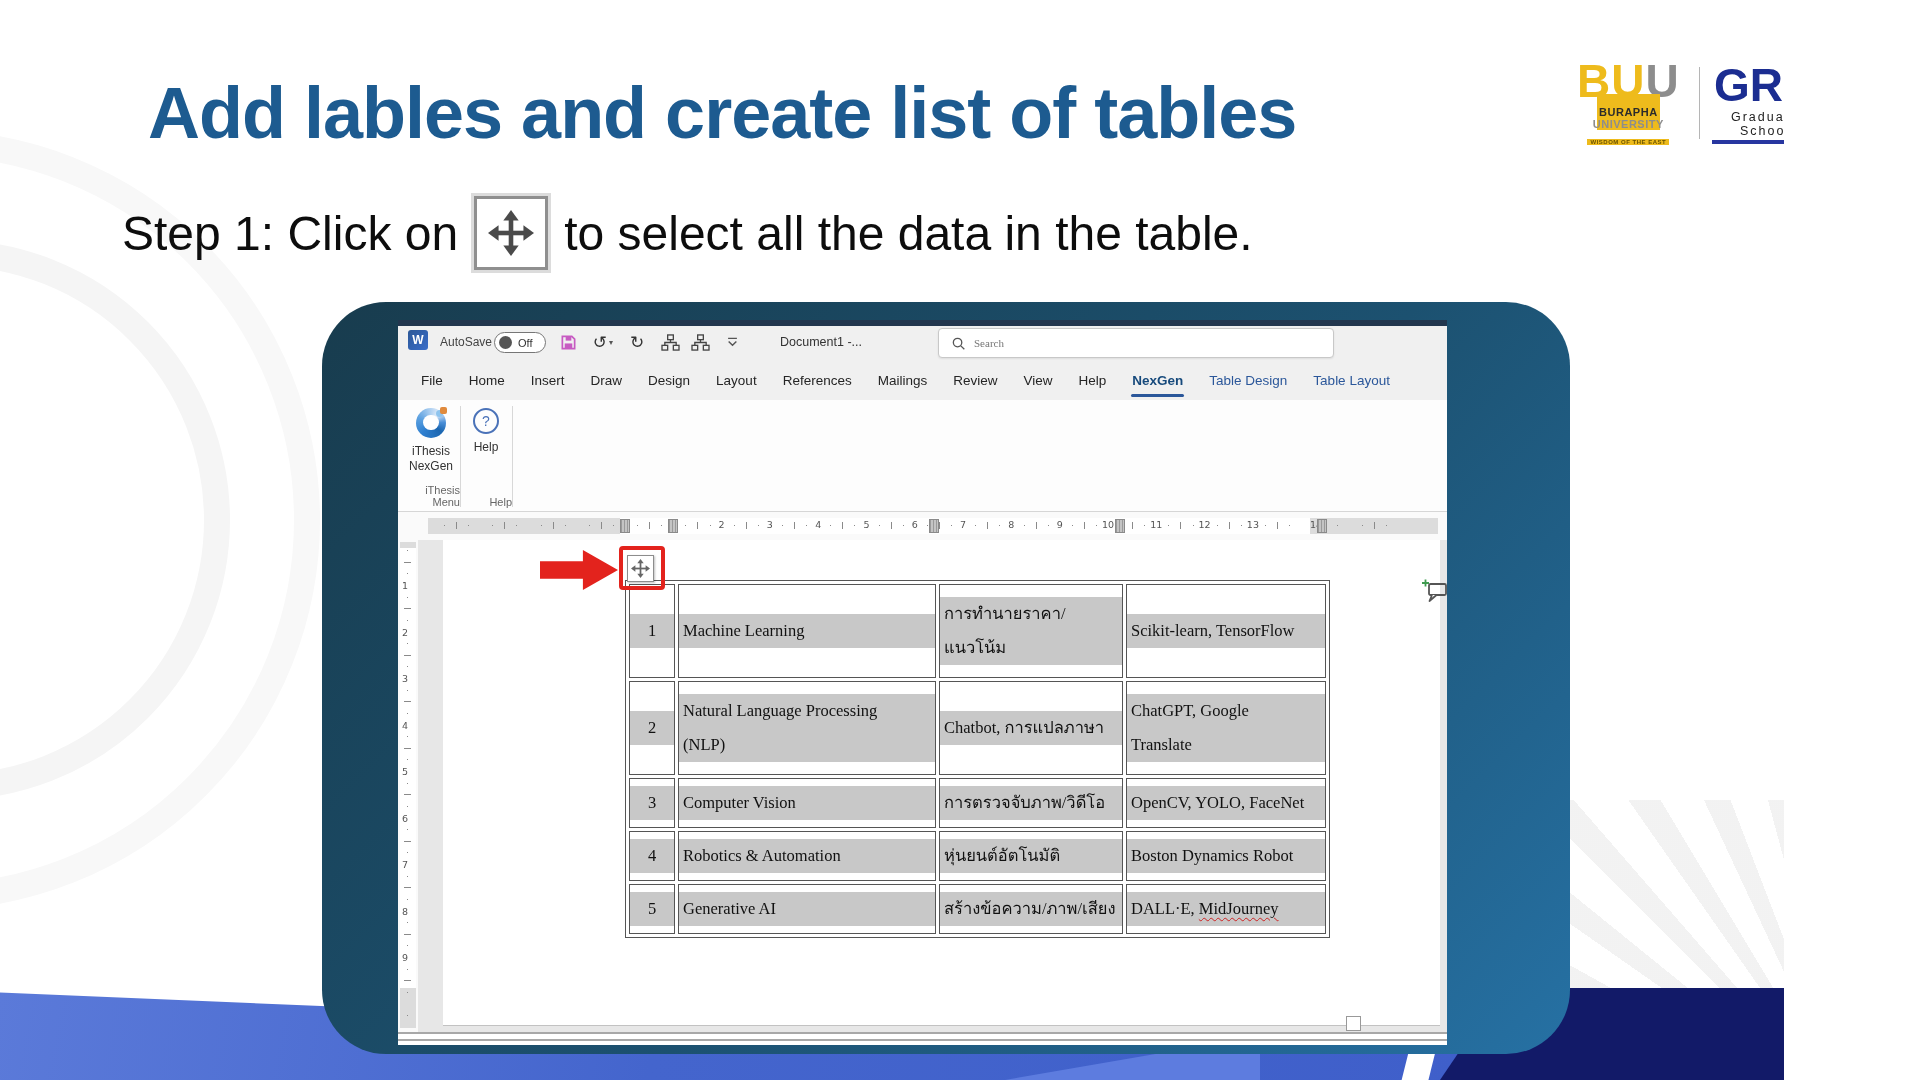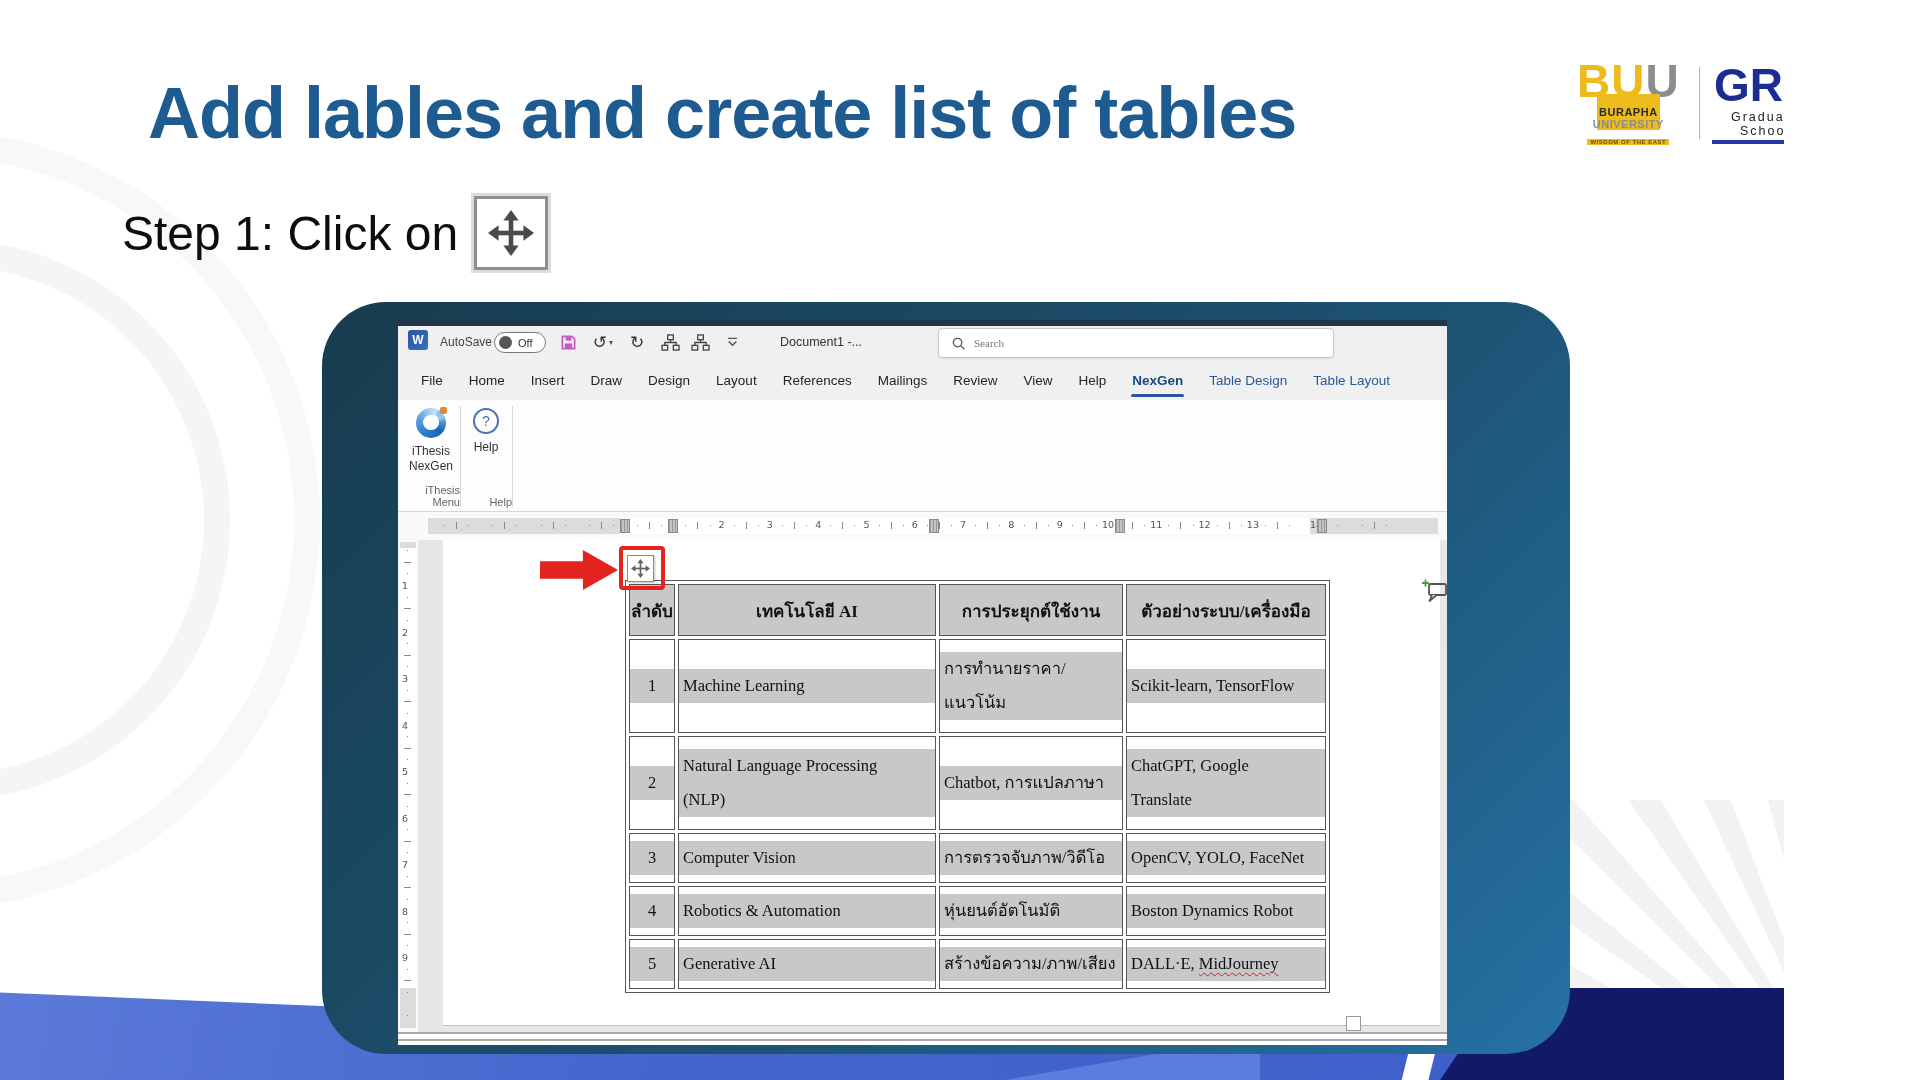--- a/index.html
+++ b/index.html
@@ -188,20 +188,21 @@
             <line x1="4" y1="12" x2="20" y2="12"></line>
           </g>
         <g fill="#4a4a4a">
             <polygon points="12,0 8,5.5 16,5.5"></polygon>
             <polygon points="12,24 8,18.5 16,18.5"></polygon>
             <polygon points="0,12 5.5,8 5.5,16"></polygon>
             <polygon points="24,12 18.5,8 18.5,16"></polygon>
           </g>
       </svg>
     </span>
+    <span>to select all the data in the table.</span>
   </div>
 
   <div class="logo">
     <div class="logo-buu-block">
       <div class="logo-buu"><span class="y">B</span><span class="y">U</span><span class="g">U</span></div>
       <div class="logo-univ"><span class="hl-y">BURAPHA</span> <span class="gr">UNIVERSITY</span></div>
       <div class="logo-wisdom">WISDOM OF THE EAST</div>
     </div>
     <div class="logo-divider"></div>
     <div class="logo-grd-block">
@@ -460,26 +461,20 @@
         <div class="red-box"></div>
         <div class="comment-ico">
           <svg viewBox="0 0 28 26" width="28" height="26">
             <rect x="8" y="6" width="17" height="11" rx="1.5" fill="none" stroke="#555" stroke-width="1.8"></rect>
             <path d="M11 17 l-2.5 6 l7 -6" fill="#fff" stroke="#555" stroke-width="1.8" stroke-linejoin="round"></path>
             <path d="M4.5 1.5 v7 M1 5 h7" stroke="#3f9b4f" stroke-width="1.8"></path>
           </svg>
         </div>
         <div class="tbl-outer">
           <div class="tbl" id="tblBody">
-              <div class="trow hrow">
-                <div class="tcell c0">ลำดับ</div>
-                <div class="tcell c1">เทคโนโลยี AI</div>
-                <div class="tcell c2">การประยุกต์ใช้งาน</div>
-                <div class="tcell c3">ตัวอย่างระบบ/เครื่องมือ</div>
-              </div>
               <div class="trow drow tall">
                 <div class="tcell c0">
                   <div class="hl">
                     <div class="ln">1</div>
                   </div>
                 </div>
                 <div class="tcell c1">
                   <div class="hl">
                     <div class="ln">Machine Learning</div>
                   </div>

